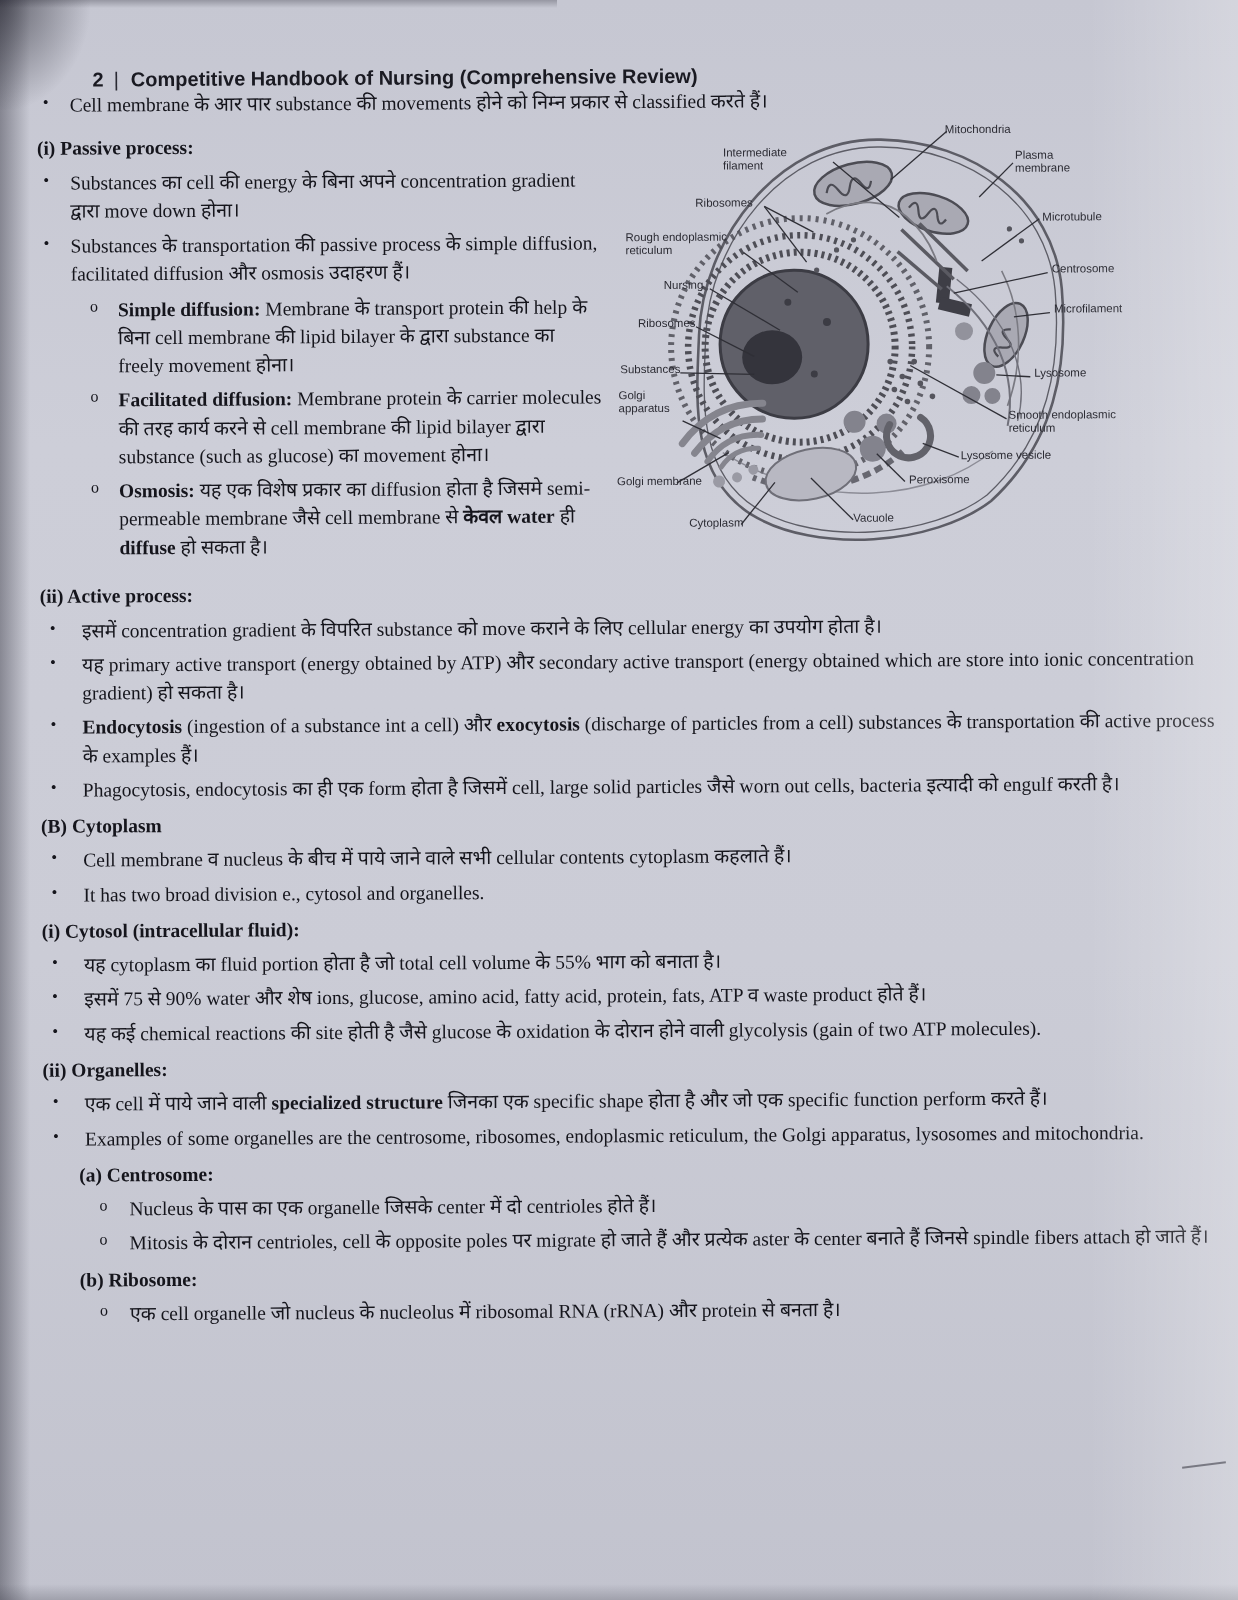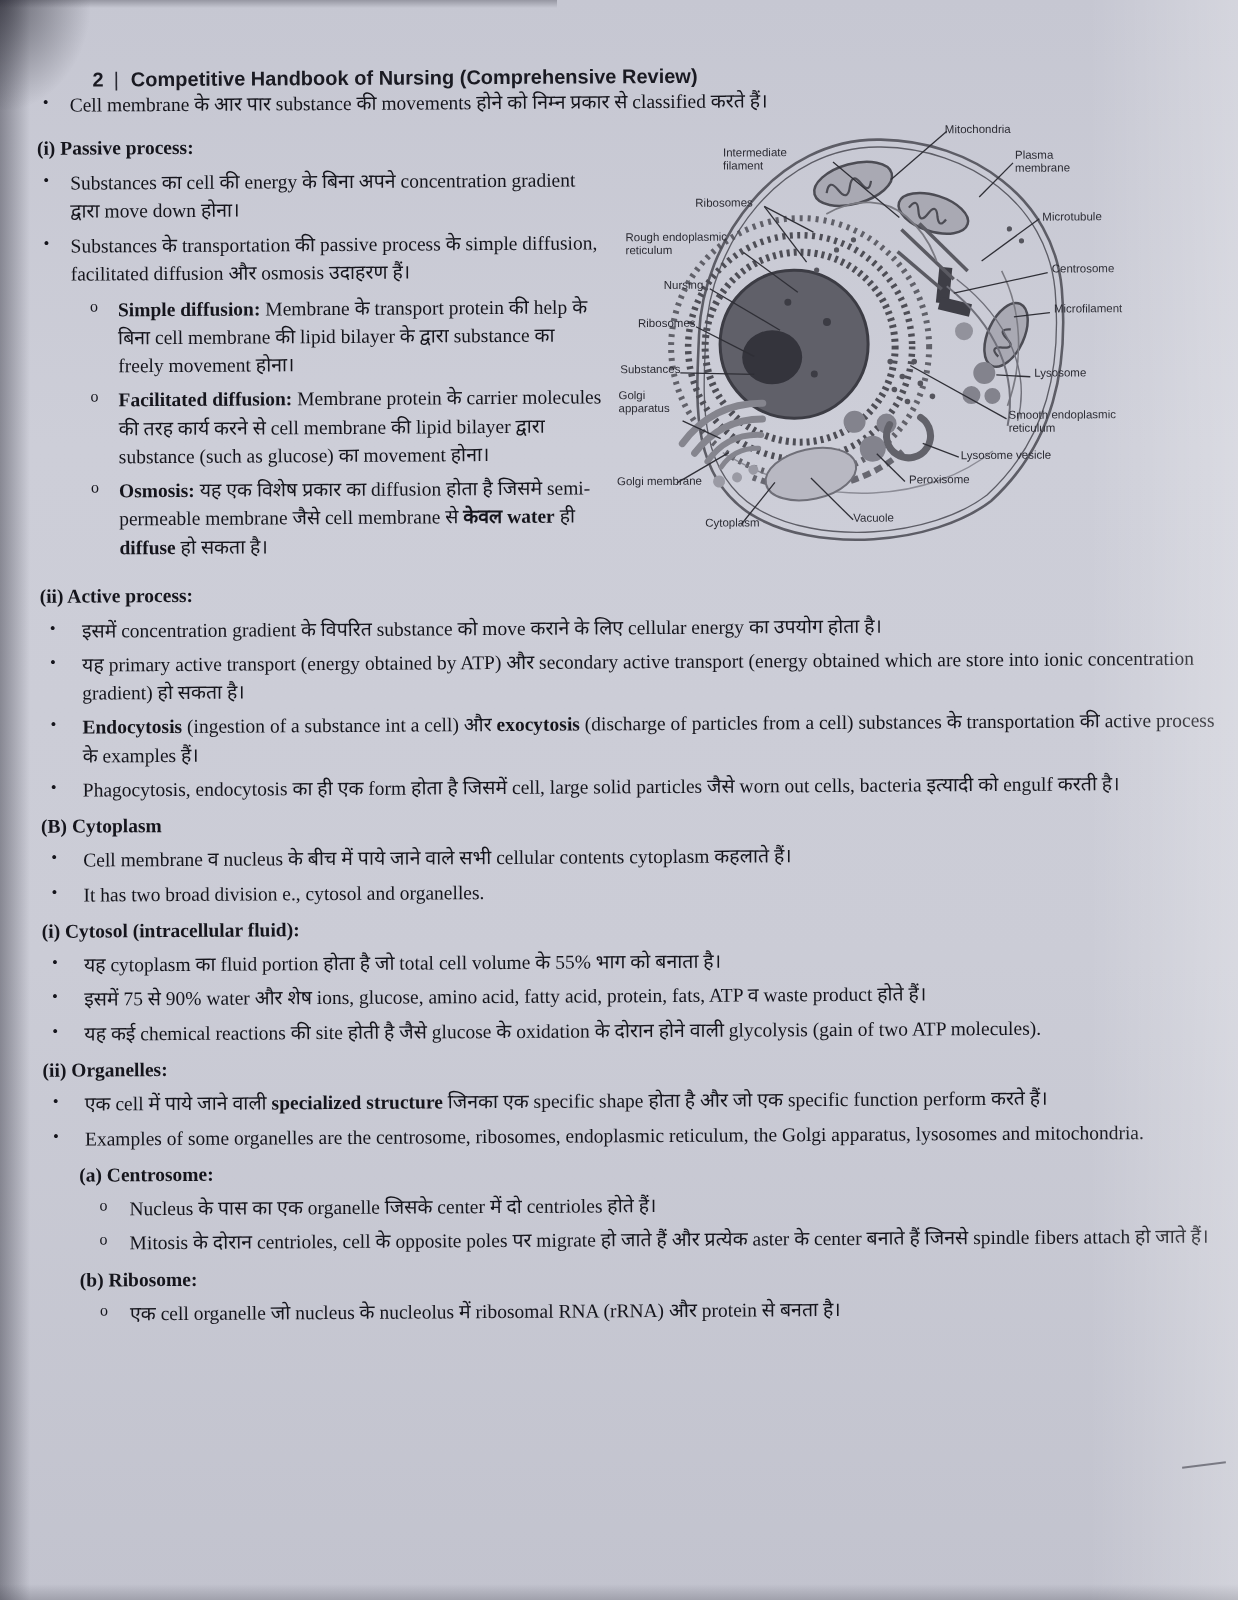--- a/index.html
+++ b/index.html
@@ -238,21 +238,21 @@
           <span class="dlabel" style="left:62px;top:156px">Nursing</span>
           <span class="dlabel" style="left:452px;top:182px">Microfilament</span>
           <span class="dlabel" style="left:36px;top:194px">Ribosomes</span>
           <span class="dlabel" style="left:18px;top:240px">Substances</span>
           <span class="dlabel" style="left:432px;top:246px">Lysosome</span>
           <span class="dlabel" style="left:16px;top:266px;width:80px">Golgi apparatus</span>
           <span class="dlabel" style="left:406px;top:288px;width:135px">Smooth endoplasmic reticulum</span>
           <span class="dlabel" style="left:358px;top:328px">Lysosome vesicle</span>
           <span class="dlabel" style="left:14px;top:352px">Golgi membrane</span>
           <span class="dlabel" style="left:306px;top:352px">Peroxisome</span>
-          <span class="dlabel" style="left:102px;top:394px">Cytoplasm</span>
+          <span class="dlabel" style="left:86px;top:394px">Cytoplasm</span>
           <span class="dlabel" style="left:250px;top:390px">Vacuole</span>
         </div>
       </div>
     </div>
 
     <div class="sec body-text wide">
       <div class="h2">(ii) Active process:</div>
       <div class="l1">
         <span class="mk">•</span>
         <span><span>इसमें concentration gradient के विपरित substance को move कराने के लिए cellular energy का उपयोग होता है।</span></span>

